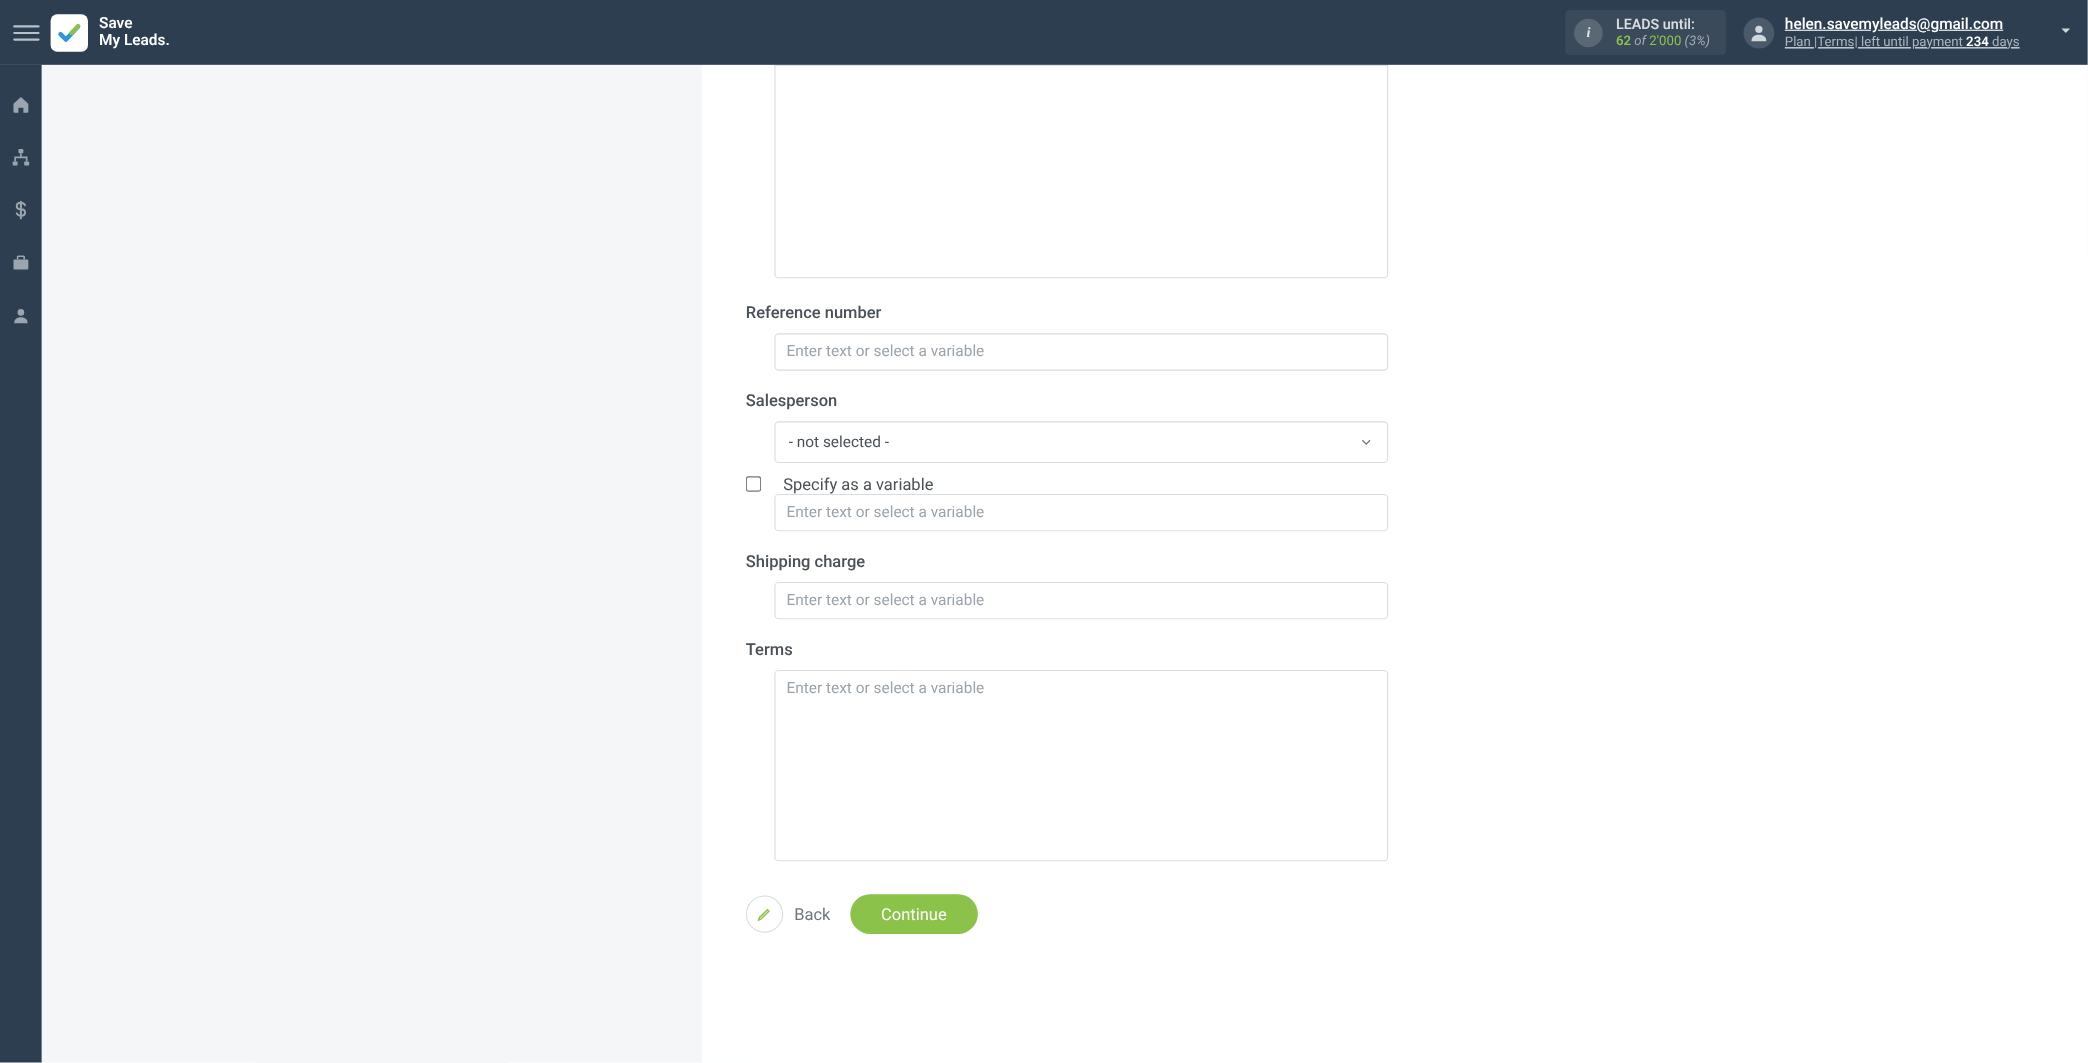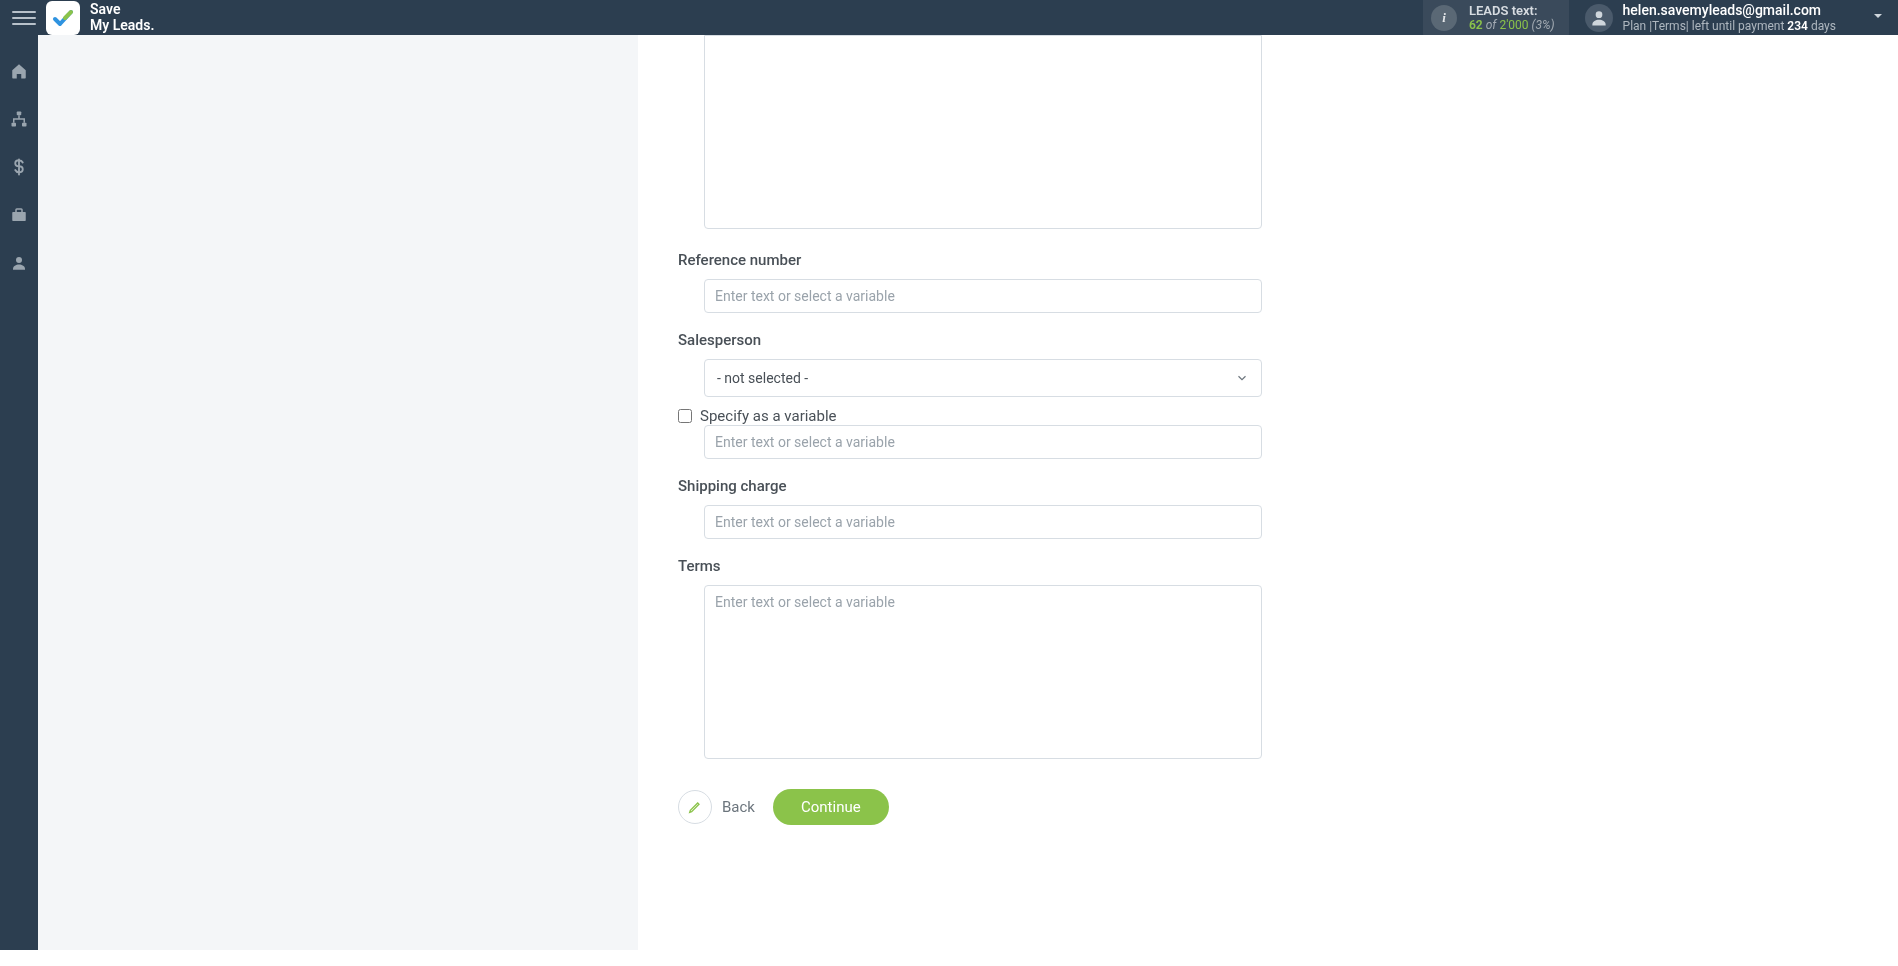--- a/index.html
+++ b/index.html
@@ -1,21 +1,21 @@
 <!DOCTYPE html>
 <html><head>
   <meta charset="utf-8">
   <style>
     * { margin: 0; padding: 0; box-sizing: border-box; }
     html, body { height: 100%; font-family: -apple-system, BlinkMacSystemFont, "Segoe UI", Roboto, Arial, sans-serif; overflow: hidden; }
     body { background: #fff; color: #333; }
 
     
     .header {
-      height: 35px;
+      height: 59px;
       background: #2c3e50;
       display: flex;
       align-items: center;
       justify-content: space-between;
       padding: 14px 12px;
       color: #fff;
     }
     .header-left { display: flex; align-items: center; gap: 10px; }
     .hamburger { width: 24px; height: 24px; display: flex; flex-direction: column; justify-content: center; gap: 4px; cursor: pointer; }
     .hamburger div { height: 2px; background: #b8c1ca; border-radius: 1px; }
@@ -41,21 +41,21 @@
       display: flex; align-items: center; justify-content: center;
       font-weight: 700; font-style: italic; font-family: Georgia, serif;
     }
     .leads-usage .usage-line1 { color: #d7dce1; font-weight: 600; }
     .leads-usage .usage-line2 { font-size: 12px; }
     .leads-usage .used { color: #8bc34a; font-weight: 600; }
     .leads-usage .of { color: #a3abb3; font-style: italic; }
     .leads-usage .limit { color: #8bc34a; }
     .leads-usage .pct { color: #a3abb3; font-style: italic; }
 
-    .user-block { display: flex; align-items: center; gap: 10px; }
+    .user-block { display: flex; align-items: center; gap: 10px; text-decoration: underline; }
     .user-avatar { width: 28px; height: 28px; border-radius: 50%; background: #4a5a6b; display: flex; align-items: center; justify-content: center; }
     .user-avatar svg { width: 20px; height: 20px; fill: #cfd6dc; }
     .user-text { line-height: 1.2; }
     .user-email { font-size: 14px; color: #fff; font-weight: 500; }
     .user-plan { font-size: 12px; color: #aeb7bf; }
     .user-plan .days { color: #fff; font-weight: 600; }
     .caret-down { margin-left: 24px; cursor: pointer; }
     .caret-down svg { width: 16px; height: 16px; fill: #cfd6dc; }
 
     
@@ -112,21 +112,21 @@
 
     .select-box {
       height: 38px;
       padding: 0 12px;
       display: flex; align-items: center; justify-content: space-between;
       cursor: pointer;
     }
     .select-box .val { color: #495057; }
     .select-box svg { width: 14px; height: 14px; stroke: #6c757d; fill: none; stroke-width: 2; }
 
-    .checkbox-row { display: flex; align-items: center; gap: 8px; font-size: 15px; color: #495057; margin-top: 10px; }
+    .checkbox-row { display: flex; align-items: center; gap: 20px; font-size: 15px; color: #495057; margin-top: 10px; }
     .checkbox-row input { width: 14px; height: 14px; cursor: pointer; }
 
     .button-row { display: flex; align-items: center; gap: 18px; margin-top: 26px; }
     .back-btn {
       display: flex; align-items: center; gap: 10px;
       color: #6c757d; font-size: 15px; cursor: pointer; background: transparent; border: none;
       font-family: inherit;
     }
     .back-icon {
       width: 34px; height: 34px; border-radius: 50%;
@@ -158,21 +158,21 @@
     <div class="logo-text">
       <span class="line1">Save</span>
       <span class="line2">My Leads.</span>
     </div>
   </div>
 
   <div class="header-right">
     <div class="leads-usage">
       <div class="icon">i</div>
       <div>
-        <div class="usage-line1">LEADS text:</div>
+        <div class="usage-line1">LEADS until:</div>
         <div class="usage-line2">
           <span class="used">62</span>
           <span class="of">of</span>
           <span class="limit">2'000</span>
           <span class="pct">(3%)</span>
         </div>
       </div>
     </div>
 
     <div class="user-block">

